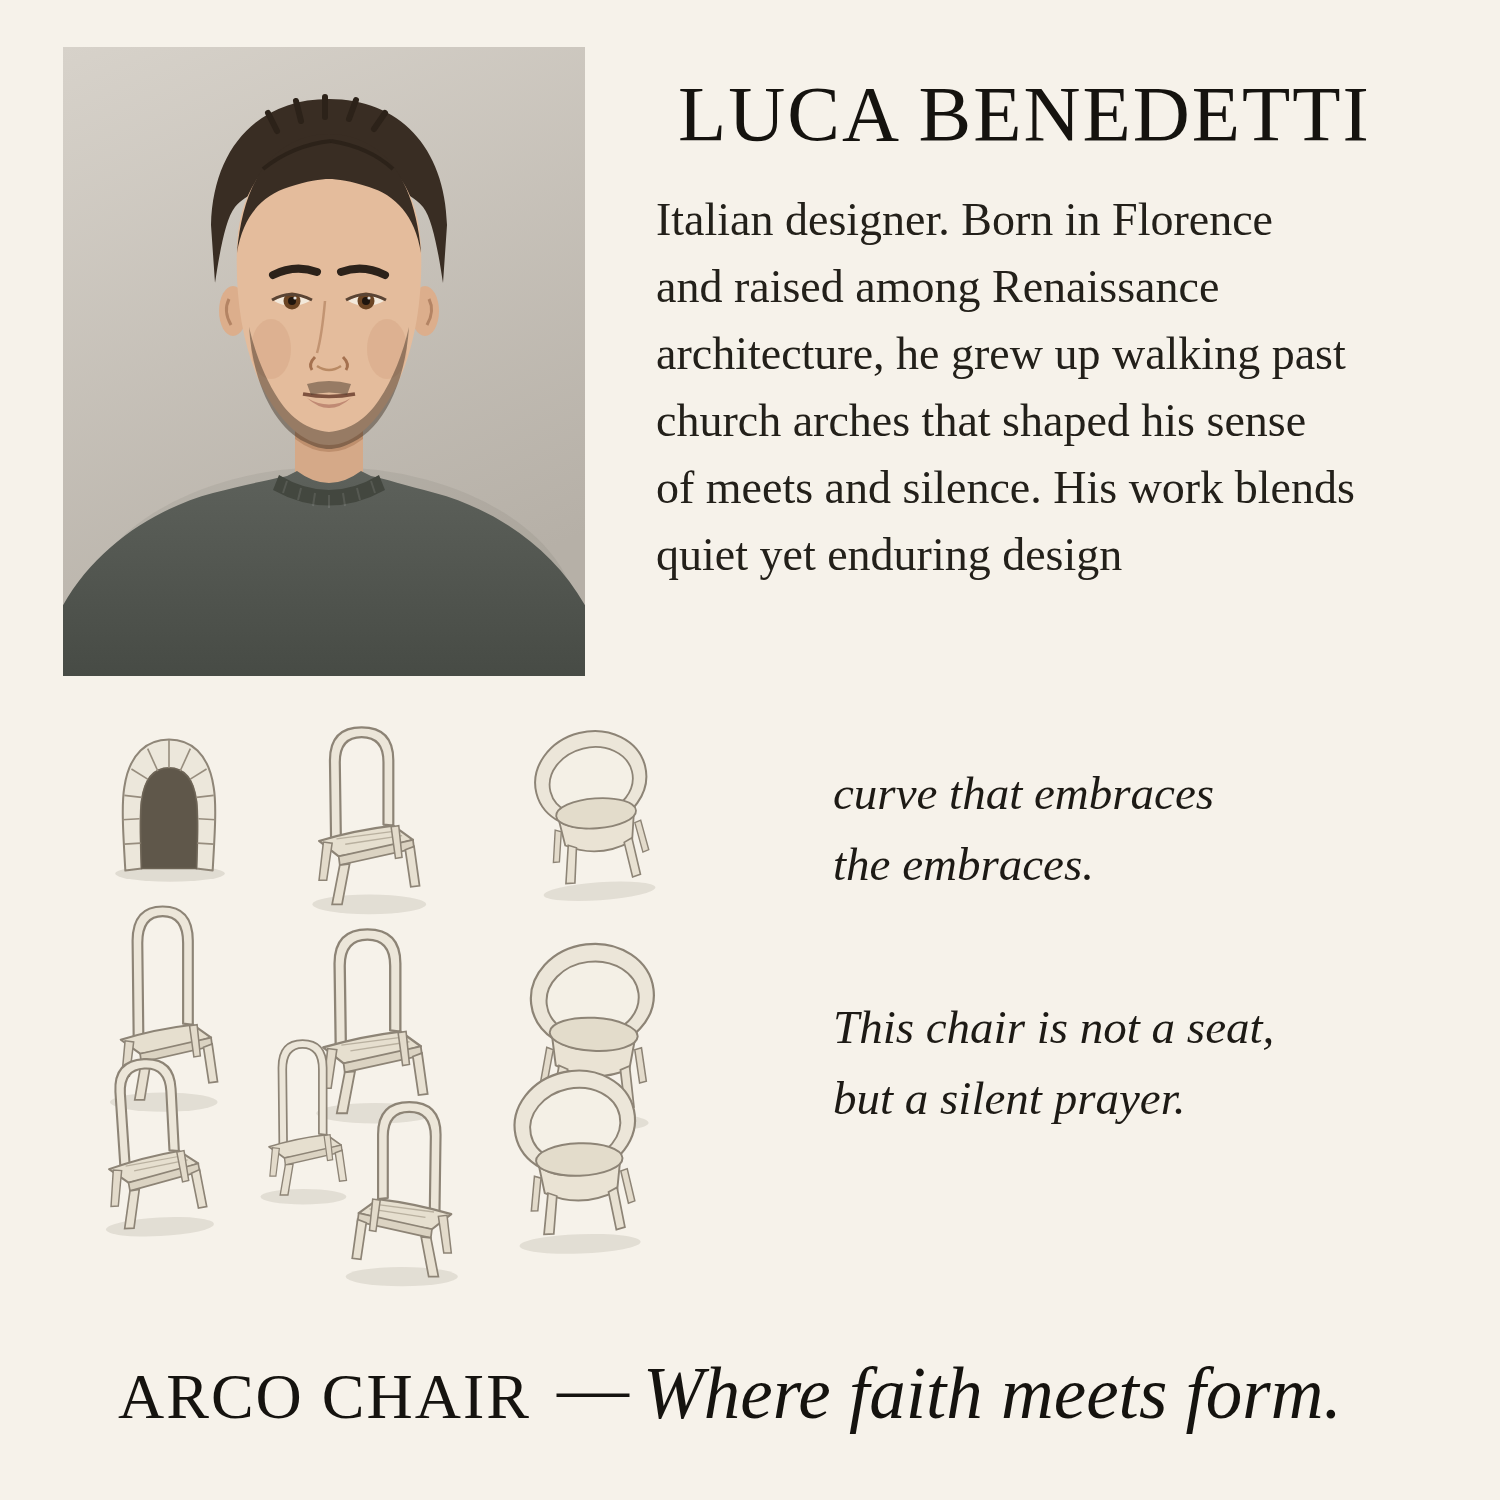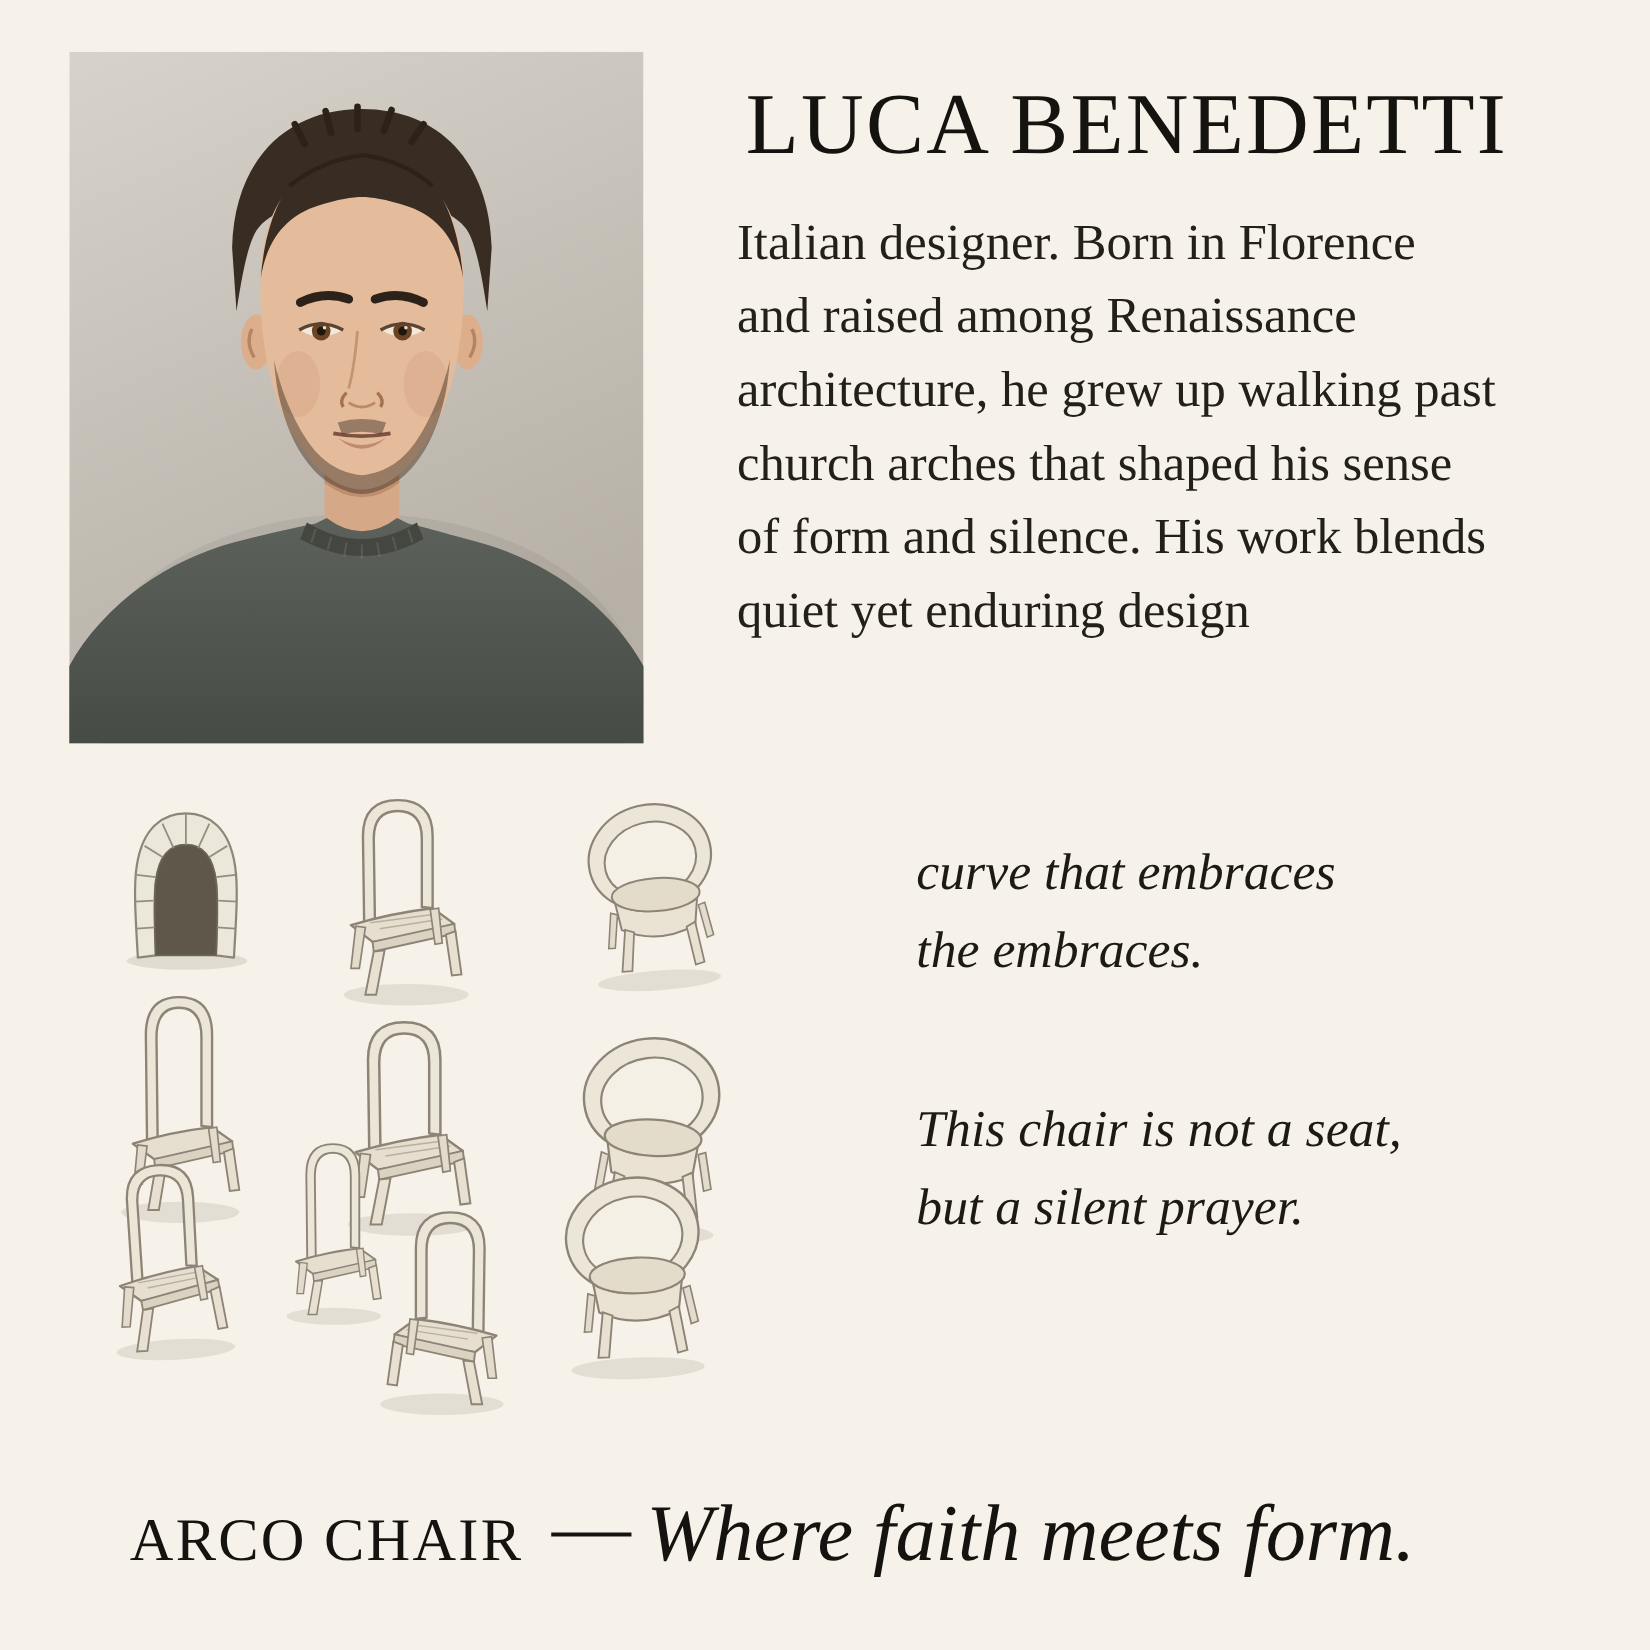--- a/index.html
+++ b/index.html
@@ -14,36 +14,36 @@
   .portrait-wrap{
     position:absolute;left:63px;top:47px;width:522px;height:629px;
   }
   .portrait-wrap svg{display:block;width:100%;height:100%;}
   .designer-name{
     position:absolute;left:666px;top:62px;
     font-size:79px;line-height:1;letter-spacing:2px;
     color:#15130f;white-space:nowrap;
   }
   .bio{
-    position:absolute;left:670px;top:186px;width:780px;
+    position:absolute;left:656px;top:186px;width:780px;
     font-size:46px;line-height:67px;color:#23201a;
   }
   .bio div{white-space:nowrap;}
   .quote{
     position:absolute;left:833px;width:560px;
     font-style:italic;font-size:47px;line-height:71px;color:#1d1a15;
   }
   .quote div{white-space:nowrap;}
   .quote-1{top:758px;}
   .quote-2{top:992px;}
   .footer-line{
     position:absolute;left:118px;top:1352px;white-space:nowrap;
     color:#15130f;
   }
-  .footer-product{font-size:55px;letter-spacing:2px;}
+  .footer-product{font-size:64px;letter-spacing:2px;}
   .footer-dash{font-size:72px;margin:0 14px 0 26px;position:relative;top:-6px;}
   .footer-tagline{font-style:italic;font-size:73px;text-align:right;}
   .sketch{position:absolute;overflow:visible;}
   .mirror{transform:scaleX(-1);}
   .hidden-defs{position:absolute;width:0;height:0;overflow:hidden;}
 </style>
 </head>
 <body>
 
 <div class="page">
@@ -194,21 +194,21 @@
     </svg>
   </div>
 
   <h1 class="designer-name" style="margin:12px;font-weight:normal;">LUCA BENEDETTI</h1>
 
   <div class="bio">
       <div>Italian designer. Born in Florence</div>
       <div>and raised among Renaissance</div>
       <div>architecture, he grew up walking past</div>
       <div>church arches that shaped his sense</div>
-      <div>of form and silence. His work blends</div>
+      <div>of meets and silence. His work blends</div>
       <div>quiet yet enduring design</div>
     </div>
 
   <div>
     <svg class="sketch" style="left:103px;top:722px;width:132px;height:163px;">
         <use href="#sk-arch"></use>
       </svg>
     <svg class="sketch" style="left:295px;top:715px;width:142px;height:205px;">
         <use href="#sk-chair"></use>
       </svg>

